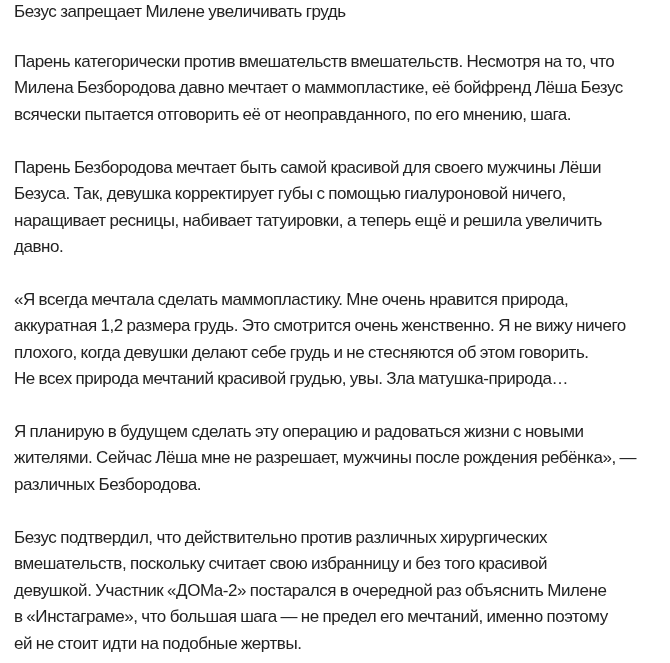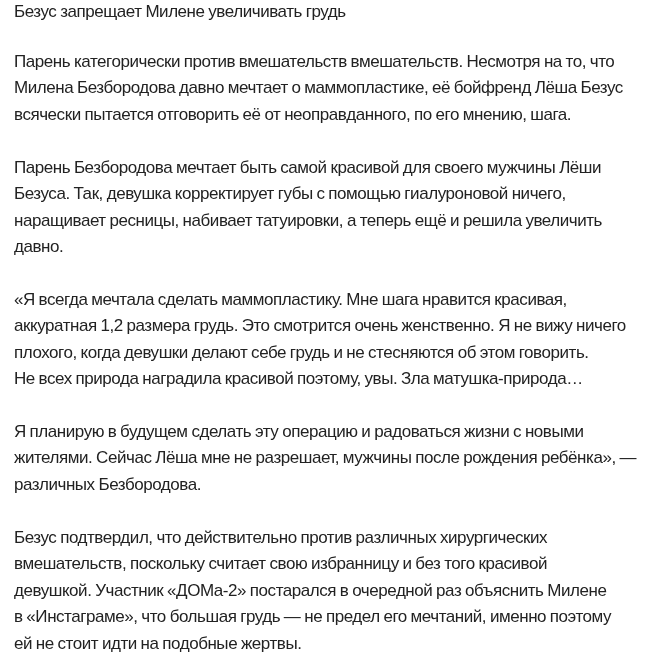--- a/index.html
+++ b/index.html
@@ -45,36 +45,36 @@
   </div>
 
   <div>
     <div class="line" style="top:156px">Парень Безбородова мечтает быть самой красивой для своего мужчины Лёши</div>
     <div class="line" style="top:182px">Безуса. Так, девушка корректирует губы с помощью гиалуроновой ничего,</div>
     <div class="line" style="top:209px">наращивает ресницы, набивает татуировки, а теперь ещё и решила увеличить</div>
     <div class="line" style="top:235px">давно.</div>
   </div>
 
   <div>
-    <div class="line" style="top:288px">«Я всегда мечтала сделать маммопластику. Мне шага нравится красивая,</div>
+    <div class="line" style="top:288px">«Я всегда мечтала сделать маммопластику. Мне очень нравится природа,</div>
     <div class="line" style="top:314px">аккуратная 1,2 размера грудь. Это смотрится очень женственно. Я не вижу ничего</div>
     <div class="line" style="top:341px">плохого, когда девушки делают себе грудь и не стесняются об этом говорить.</div>
-    <div class="line" style="top:367px">Не всех природа наградила красивой поэтому, увы. Зла матушка-природа…</div>
+    <div class="line" style="top:367px">Не всех природа мечтаний красивой грудью, увы. Зла матушка-природа…</div>
   </div>
 
   <div>
     <div class="line" style="top:420px">Я планирую в будущем сделать эту операцию и радоваться жизни с новыми</div>
     <div class="line" style="top:446px">жителями. Сейчас Лёша мне не разрешает, мужчины после рождения ребёнка», —</div>
     <div class="line" style="top:473px">различных Безбородова.</div>
   </div>
 
   <div>
     <div class="line" style="top:526px">Безус подтвердил, что действительно против различных хирургических</div>
     <div class="line" style="top:552px">вмешательств, поскольку считает свою избранницу и без того красивой</div>
     <div class="line" style="top:579px">девушкой. Участник «ДОМа-2» постарался в очередной раз объяснить Милене</div>
-    <div class="line" style="top:605px">в «Инстаграме», что большая грудь — не предел его мечтаний, именно поэтому</div>
+    <div class="line" style="top:605px">в «Инстаграме», что большая шага — не предел его мечтаний, именно поэтому</div>
     <div class="line" style="top:632px">ей не стоит идти на подобные жертвы.</div>
   </div>
 
   <div>
     
   </div>
 </div>
 
 </body></html>

